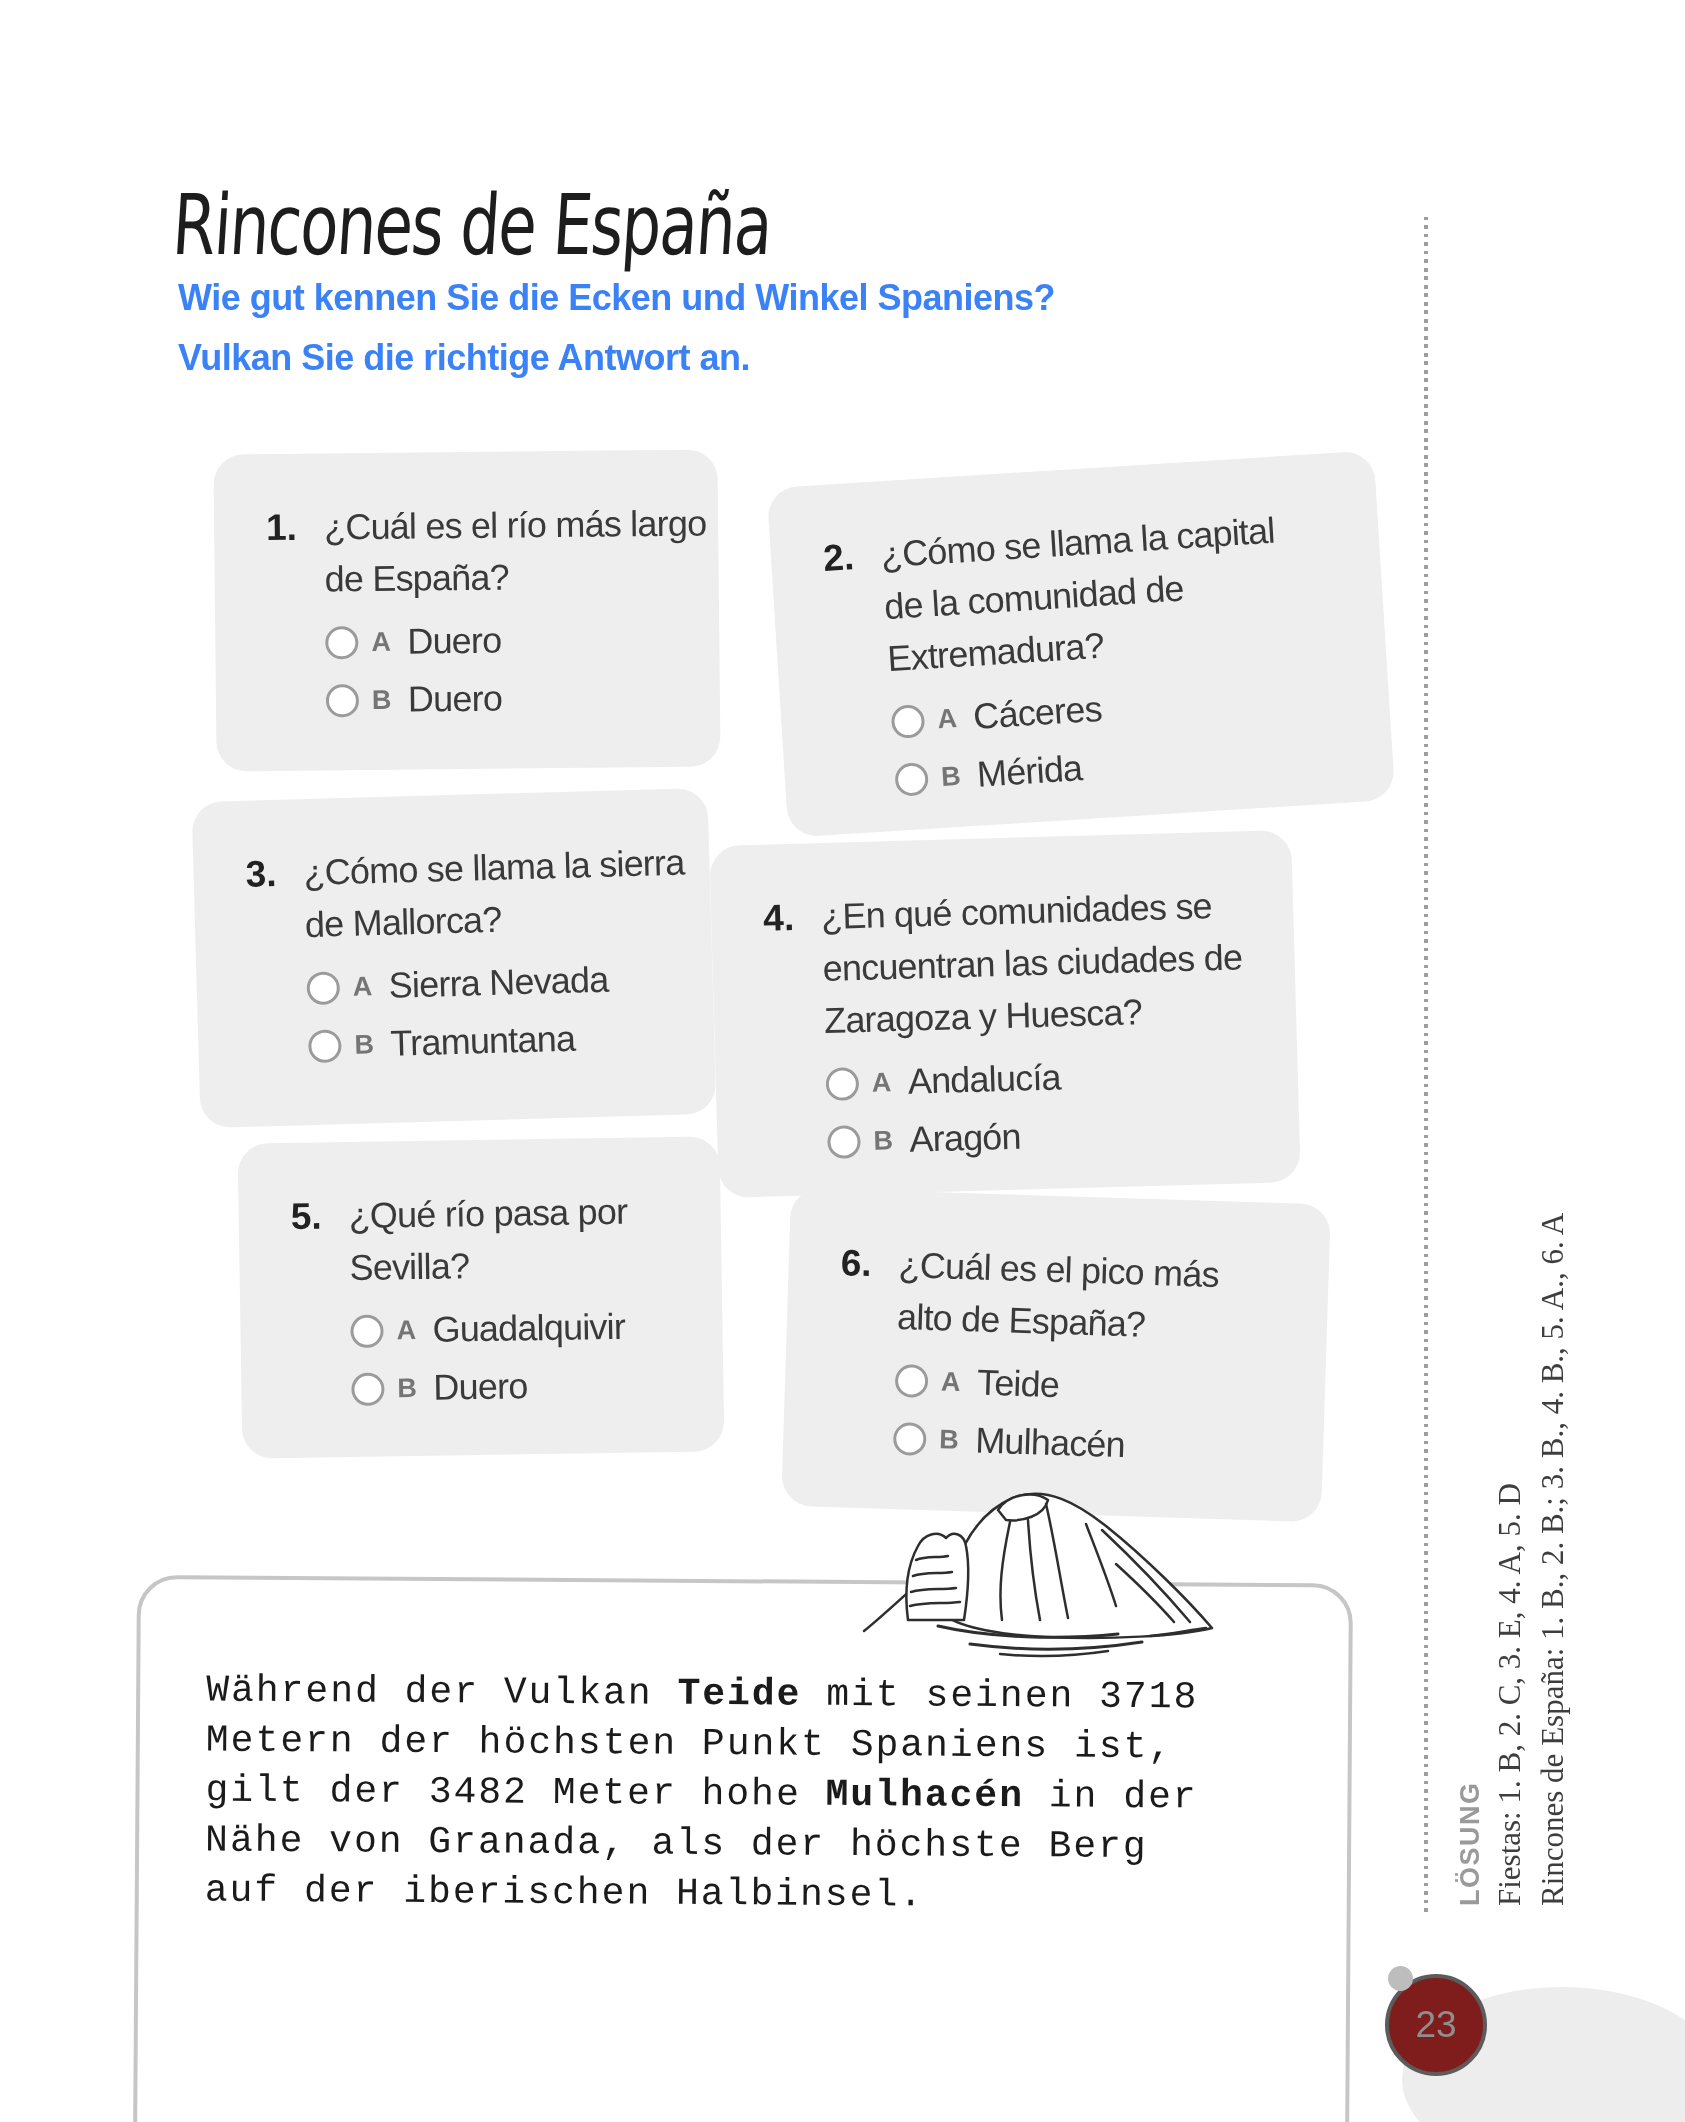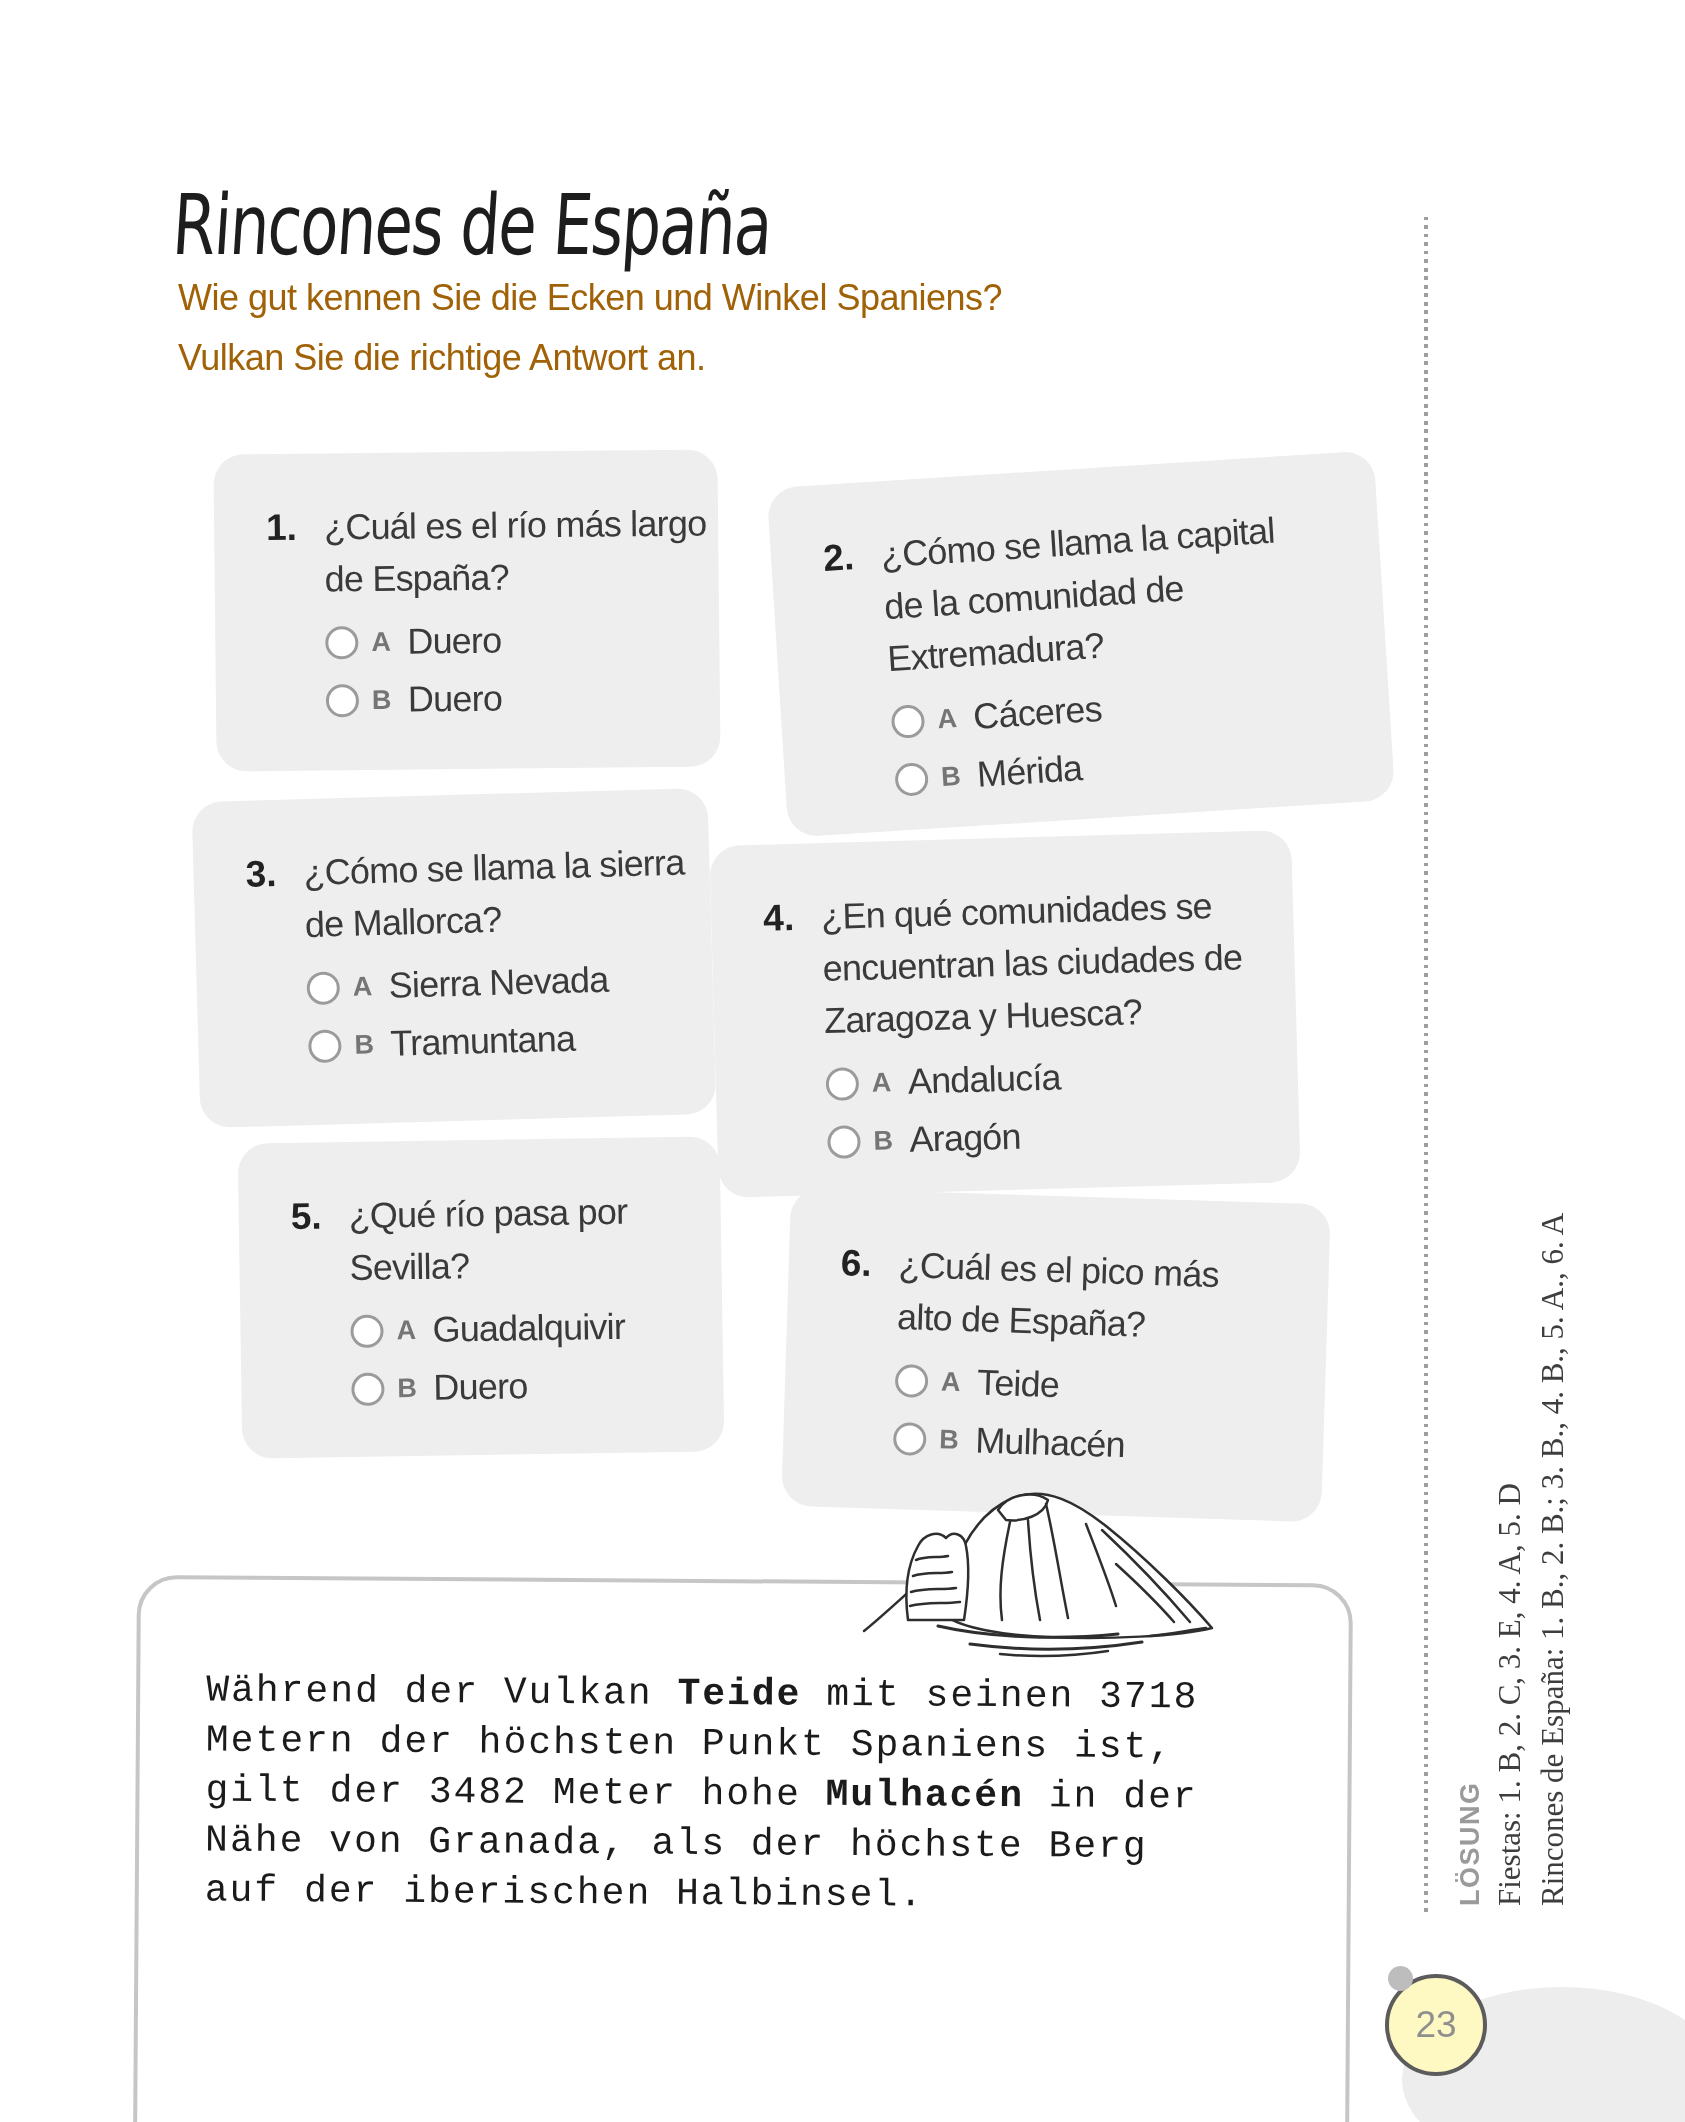--- a/index.html
+++ b/index.html
@@ -3,22 +3,22 @@
 <meta charset="utf-8">
 <style>
   html,body{margin:0;padding:0;background:#ffffff;}
   .page{position:relative;width:1685px;height:2122px;background:#ffffff;overflow:hidden;
         font-family:"Liberation Sans", sans-serif;}
 
   
   .title{position:absolute;left:176px;top:176px;font-size:76px;color:#1d1d1d;
          font-family:"DejaVu Sans", sans-serif;letter-spacing:-2px;white-space:nowrap;
          transform:scale(0.82,1.1) skewX(-5deg);transform-origin:left top;}
-  .subtitle{position:absolute;left:178px;top:268px;font-size:36px;font-weight:normal;
-            color:#a16207;line-height:60px;letter-spacing:-0.5px;}
+  .subtitle{position:absolute;left:178px;top:268px;font-size:36px;font-weight:bold;
+            color:#3b82f6;line-height:60px;letter-spacing:-0.5px;}
 
   
   .qbox{position:absolute;background:#eeeeee;border-radius:30px;
         padding:48px 0 0 52px;box-sizing:border-box;color:#3a3a3a;}
   .qrow{display:flex;}
   .qnum{width:58px;flex:0 0 58px;font-size:37px;font-weight:bold;color:#222222;line-height:52px;}
   .qbody{flex:1;}
   .qtext{font-size:36px;line-height:52px;letter-spacing:-0.8px;color:#3a3a3a;margin-bottom:8px;}
   .opt{display:flex;align-items:center;height:58px;}
   .radio{display:inline-block;width:27px;height:27px;border:3.5px solid #9b9b9b;
@@ -56,21 +56,21 @@
             transform:rotate(-90deg);transform-origin:0 0;}
   .sol-heading{font-size:27px;font-weight:bold;letter-spacing:1.5px;color:#9a9a9a;
                line-height:36px;font-family:"Liberation Sans", sans-serif;}
   .sol-line{font-family:"Liberation Serif", serif;font-size:31px;line-height:43px;
             color:#3e3e3e;white-space:nowrap;}
 
   
   .corner-blob{position:absolute;left:1402px;top:1987px;width:320px;height:185px;
                border-radius:50%;background:#ededed;z-index:2;}
   .pagenum{position:absolute;left:1385px;top:1974px;width:94px;height:94px;border-radius:50%;
-           border:4px solid #5c5c5c;background:#fef9c3;z-index:3;
+           border:4px solid #5c5c5c;background:#7f1d1d;z-index:3;
            display:flex;align-items:center;justify-content:center;
            font-size:37px;color:#8f8f8f;}
   .corner-dot{position:absolute;left:1388px;top:1966px;width:25px;height:25px;
               border-radius:50%;background:#bdbdbd;z-index:4;}
 </style>
 </head>
 <body>
 
 <div class="page">
 

